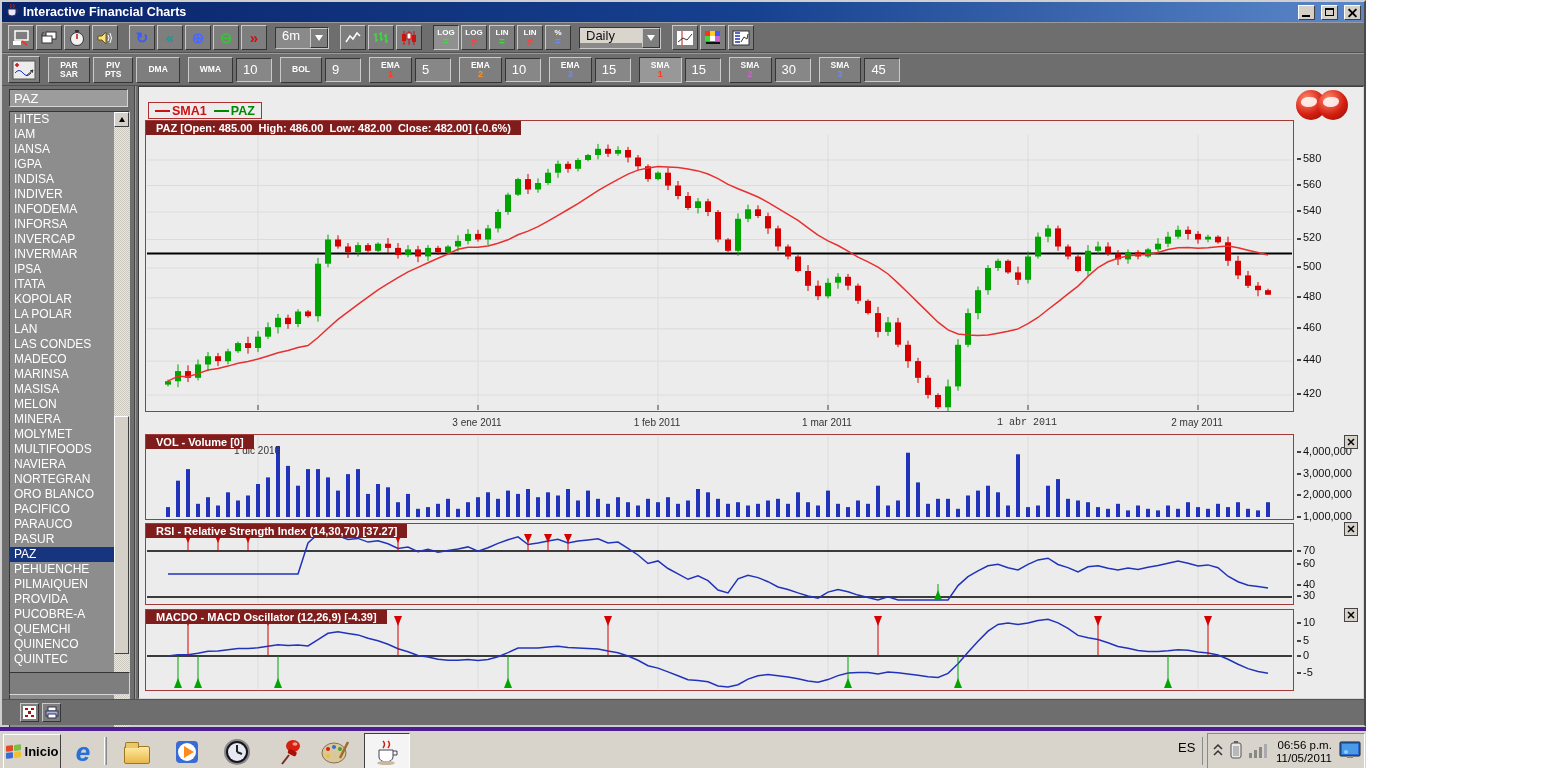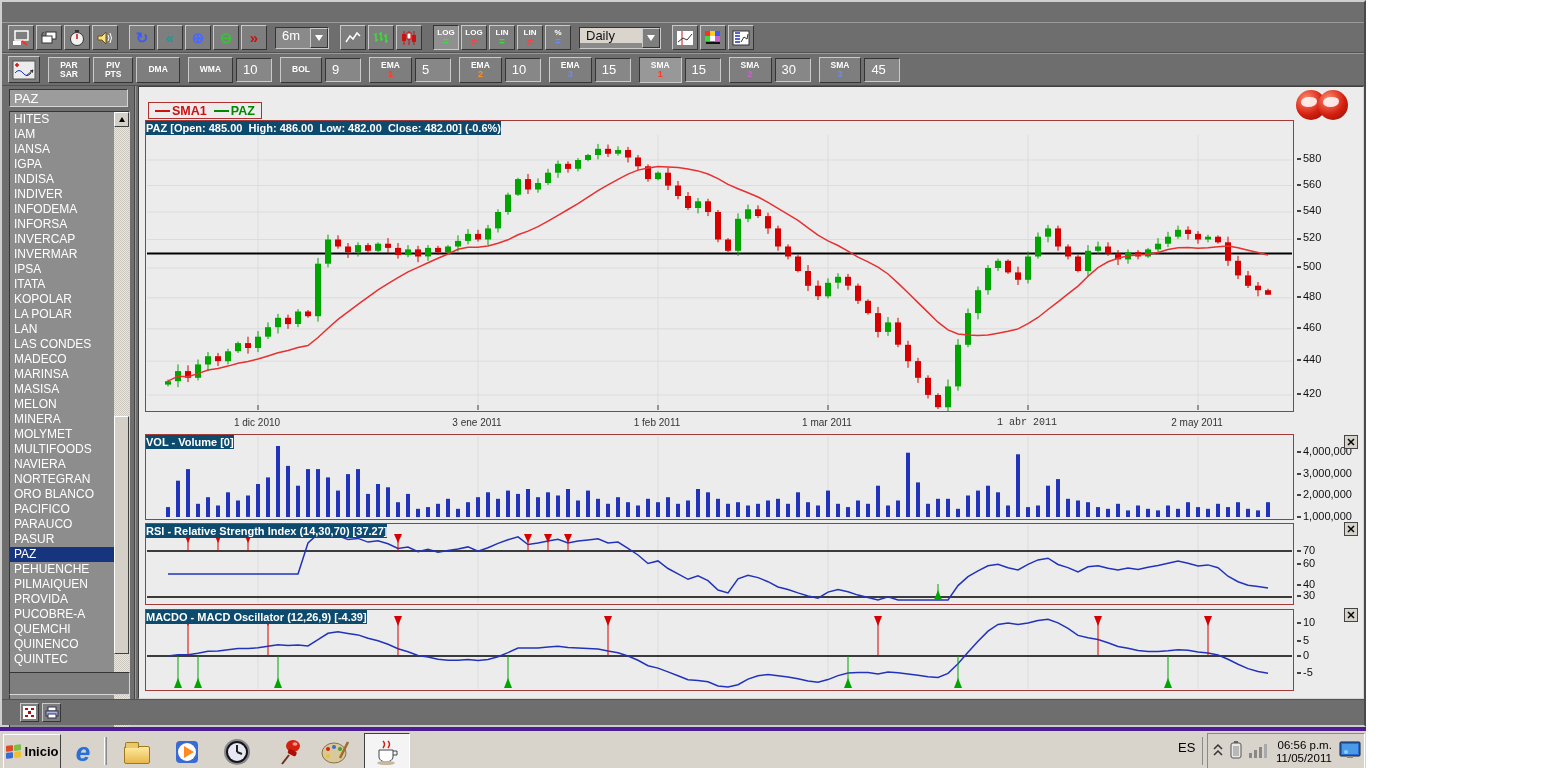--- a/index.html
+++ b/index.html
@@ -42,21 +42,21 @@
 .list-item.selected{background:#17357e}
 .vscroll{position:absolute;right:0;top:0;width:15px;bottom:0;background:repeating-conic-gradient(#e9e7e2 0 25%,#cbc7bf 0 50%) 0 0/2px 2px}
 .sbbtn{position:absolute;left:0;width:15px;height:15px;background:#d4d0c8;border:1px solid;border-color:#fff #404040 #404040 #fff;display:flex;align-items:center;justify-content:center}
 .sbbtn .tri-u{border-bottom-width:5px;border-left-width:3.5px;border-right-width:3.5px}
 .sbbtn .tri-dn{border-top-width:5px;border-left-width:3.5px;border-right-width:3.5px}
 .sbthumb{position:absolute;left:0;width:15px;background:#d4d0c8;border:1px solid;border-color:#fff #404040 #404040 #fff}
 .statusfield{position:absolute;left:5px;top:586px;width:121px;height:23px;background:#7e7e7e;border:1px solid;border-color:#353535 #d5d5d5 #d5d5d5 #353535}
 .chart-area{position:absolute;left:136px;top:84px;width:1226px;height:613px;background:#ececec;border:1px solid;border-color:#404040 #d5d5d5 #d5d5d5 #404040}
 .panel{position:absolute;border:1px solid #a33a3a;background:#ececec}
 .panel svg{position:absolute;left:0;top:0}
-.phead{position:absolute;background:#0c4a6e;color:#fff;font-size:11px;font-weight:bold;padding:1px 0;white-space:pre;z-index:5}
+.phead{position:absolute;background:#7f1d1d;color:#fff;font-size:11px;font-weight:bold;padding:1px 10px;white-space:pre;z-index:5}
 #legend{position:absolute;left:146px;top:100px;height:17px;border:1px solid #b03030;background:#ececec;display:flex;align-items:center;padding:0 6px;gap:7px;font-size:12.5px;font-weight:bold;z-index:5}
 .leg-entry{display:flex;align-items:center;gap:2px}
 .leg-dash{width:15px;height:2px;display:inline-block}
 .ylab{position:absolute;left:1295px;font-size:11px;color:#111;white-space:nowrap}
 .ylab::before{content:"";display:inline-block;width:4px;height:2px;background:#444;vertical-align:middle;margin-right:2px}
 .xlab{position:absolute;top:415px;font-size:10px;color:#333;transform:translateX(-50%);white-space:nowrap}
 .xclose{position:absolute;left:1342px;width:14px;height:14px;background:#d6d2ca;border:1px solid #444;display:flex;align-items:center;justify-content:center;z-index:6}
 #logo{position:absolute;left:1294px;top:86px;width:56px;height:36px}
 .globe{position:absolute;width:30px;height:30px;border-radius:50%;background:radial-gradient(circle at 35% 30%,#ff8a70,#d42010 55%,#8a0d05)}
 .globe::after{content:"";position:absolute;left:5px;top:7px;width:16px;height:10px;background:#fff;border-radius:50% 40% 55% 45%;opacity:.85}
@@ -74,20 +74,40 @@
 .clock{font-size:11.5px;color:#000;text-align:right;line-height:13px;margin-left:2px}
 .whitefill{position:absolute;left:1366px;top:0;width:198px;height:768px;background:#fff}
 .ie-e{color:#2a6fd4;font-size:26px;font-weight:bold;font-style:italic;text-shadow:0 0 1px #7ab0ff;line-height:26px}
 .folder{width:26px;height:18px;background:linear-gradient(#ffe9a0,#e8b84a);border:1px solid #a07820;border-radius:2px;position:relative;margin-top:6px}
 .folder::before{content:"";position:absolute;left:0;top:-5px;width:12px;height:5px;background:#e8c96a;border:1px solid #a07820;border-bottom:none;border-radius:2px 2px 0 0}
 </style>
 </head>
 <body>
 
 <div class="window">
+  <div class="titlebar">
+    <span>
+      <svg width="14" height="14">
+          <path d="M3 6 h8 v4 a4 3 0 0 1 -8 0 z" fill="#e8e8ff" stroke="#334"></path>
+          <path d="M11 7 h2 v2 h-2" fill="none" stroke="#334"></path>
+          <path d="M5.5 1 q1.5 2 0 4 M8.5 1 q1.5 2 0 4" stroke="#cc2200" fill="none"></path>
+        </svg>
+    </span>
+    <span class="title-text">Interactive Financial Charts</span>
+    <span class="winbtn">
+        <span class="mingl"></span>
+      </span>
+    <span class="winbtn">
+        <span class="maxgl"></span>
+      </span>
+    <span class="winbtn">
+        <span class="xa"></span>
+        <span class="xb"></span>
+      </span>
+  </div>
 
   <div class="tb" id="toolbar1">
     <span class="btn" style="margin-left:6px">
         <svg width="18" height="16">
           <rect x="3" y="1" width="13" height="9" fill="none" stroke="#fff" stroke-width="1.5"></rect>
           <rect x="1" y="11" width="8" height="4" fill="#fff"></rect>
           <path d="M10 11 l5 4" stroke="#ff3020" stroke-width="2"></path>
         </svg>
       </span>
     <span class="btn">
@@ -807,21 +827,21 @@
       </span>
   <div class="ylab" style="top: 150px;">580</div>
       <div class="ylab" style="top: 175.546px;">560</div>
       <div class="ylab" style="top: 202.022px;">540</div>
       <div class="ylab" style="top: 229.497px;">520</div>
       <div class="ylab" style="top: 258.05px;">500</div>
       <div class="ylab" style="top: 287.768px;">480</div>
       <div class="ylab" style="top: 318.752px;">460</div>
       <div class="ylab" style="top: 351.112px;">440</div>
       <div class="ylab" style="top: 384.979px;">420</div>
-      <div class="xlab" style="left: 255px;">1 dic 2010</div>
+      <div class="xlab" style="left: 255px; margin-top: 28px;">1 dic 2010</div>
       <div class="xlab" style="left: 475px;">3 ene 2011</div>
       <div class="xlab" style="left: 655px;">1 feb 2011</div>
       <div class="xlab" style="left: 825px;">1 mar 2011</div>
       <div class="xlab" style="left: 1025px; font-family: Liberation Mono, monospace;">1 abr 2011</div>
       <div class="xlab" style="left: 1195px;">2 may 2011</div>
       <div class="ylab" style="top: 443px;">4,000,000</div>
       <div class="ylab" style="top: 464.5px;">3,000,000</div>
       <div class="ylab" style="top: 486px;">2,000,000</div>
       <div class="ylab" style="top: 507.5px;">1,000,000</div>
       <div class="ylab" style="top: 542px;">70</div>

